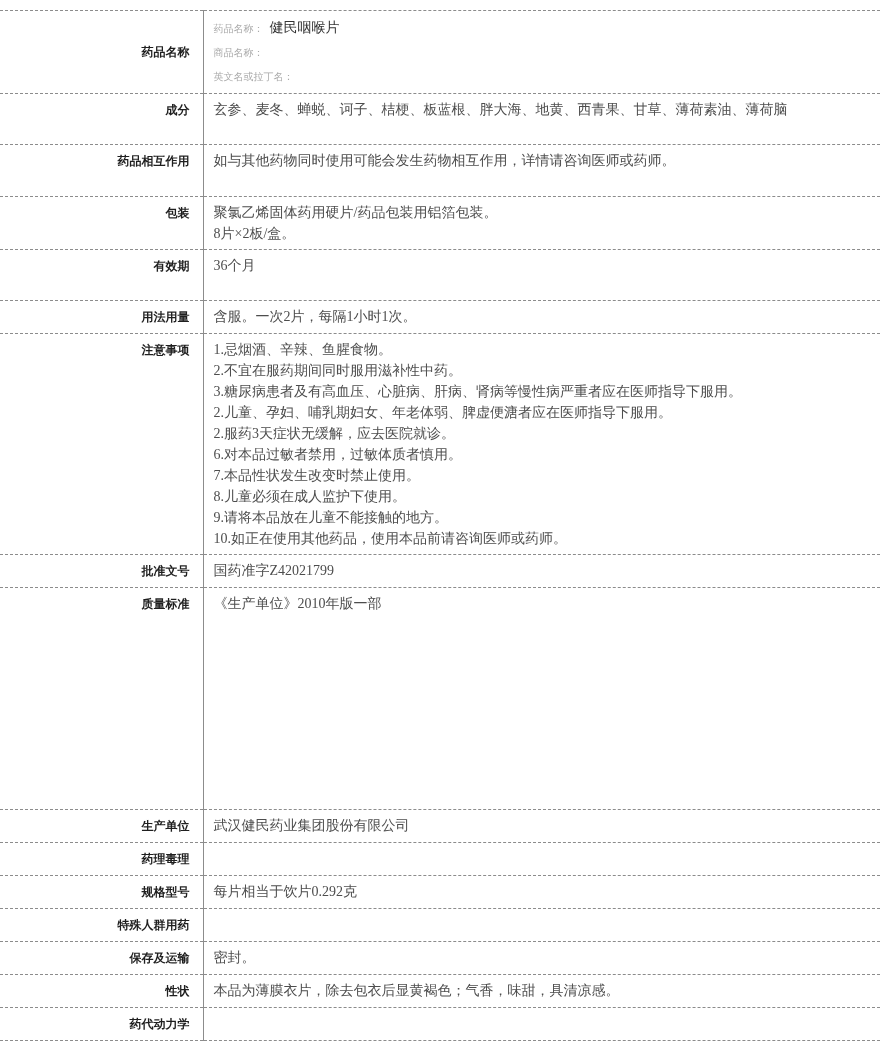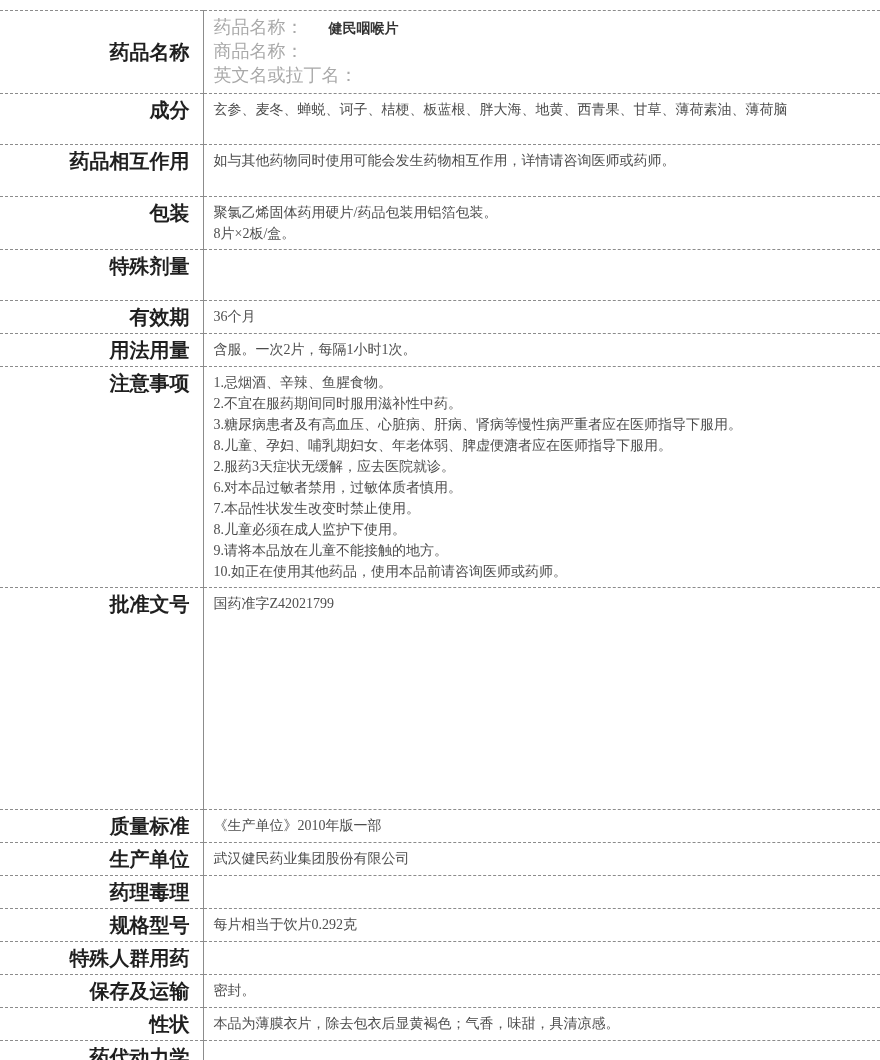--- a/index.html
+++ b/index.html
@@ -29,21 +29,21 @@
   table.drug-table tr:first-child th,
   table.drug-table tr:first-child td {
     border-top: 1px dashed #8c8c8c;
   }
   table.drug-table th {
     width: 203px;
     border-right: 1px solid #8c8c8c;
     text-align: right;
     vertical-align: top;
     padding: 5px 13px 5px 0;
-    font-size: 20px;
+    font-size: 12px;
     font-weight: bold;
     color: #1f1f1f;
     line-height: 22px;
     white-space: nowrap;
   }
   table.drug-table td {
     vertical-align: top;
     padding: 5px 15px 5px 10px;
     font-size: 14px;
     color: #4d4d4d;
@@ -58,26 +58,26 @@
   tr:nth-child(6)  { height: 33px; }
   tr:nth-child(7)  { height: 32px; }
   tr:nth-child(8)  { height: 32px; }
   tr:nth-child(9)  { height: 222px; margin-top: 36px; }
   tr:nth-child(n+10) { height: 33px; }
   
   tr:nth-child(1) th { vertical-align: middle; }
   .name-line { line-height: 23px; }
   .field-key {
     color: #a9a9a9;
-    font-size: 18px;
+    font-size: 10px;
   }
   .field-value {
     color: #333333;
-    font-weight: bold;
-    margin-left: 25px;
+    font-weight: normal;
+    margin-left: 6px;
   }
   .content-line { line-height: 21px; }
 </style>
 </head>
 <body>
 
 <div class="page">
   <table class="drug-table">
     <tbody id="rows">
         <tr>
@@ -101,42 +101,38 @@
           </td>
         </tr>
         <tr>
           <th>包装</th>
           <td>
             <div class="content-line">聚氯乙烯固体药用硬片/药品包装用铝箔包装。</div>
             <div class="content-line">8片×2板/盒。</div>
           </td>
         </tr>
         <tr>
-          <th>特殊剂量</th>
-          <td></td>
-        </tr>
-        <tr>
           <th>有效期</th>
           <td>
             <div class="content-line">36个月</div>
           </td>
         </tr>
         <tr>
           <th>用法用量</th>
           <td>
             <div class="content-line">含服。一次2片，每隔1小时1次。</div>
           </td>
         </tr>
         <tr>
           <th>注意事项</th>
           <td>
             <div class="content-line">1.忌烟酒、辛辣、鱼腥食物。</div>
             <div class="content-line">2.不宜在服药期间同时服用滋补性中药。</div>
             <div class="content-line">3.糖尿病患者及有高血压、心脏病、肝病、肾病等慢性病严重者应在医师指导下服用。</div>
-            <div class="content-line">8.儿童、孕妇、哺乳期妇女、年老体弱、脾虚便溏者应在医师指导下服用。</div>
+            <div class="content-line">2.儿童、孕妇、哺乳期妇女、年老体弱、脾虚便溏者应在医师指导下服用。</div>
             <div class="content-line">2.服药3天症状无缓解，应去医院就诊。</div>
             <div class="content-line">6.对本品过敏者禁用，过敏体质者慎用。</div>
             <div class="content-line">7.本品性状发生改变时禁止使用。</div>
             <div class="content-line">8.儿童必须在成人监护下使用。</div>
             <div class="content-line">9.请将本品放在儿童不能接触的地方。</div>
             <div class="content-line">10.如正在使用其他药品，使用本品前请咨询医师或药师。</div>
           </td>
         </tr>
         <tr>
           <th>批准文号</th>

